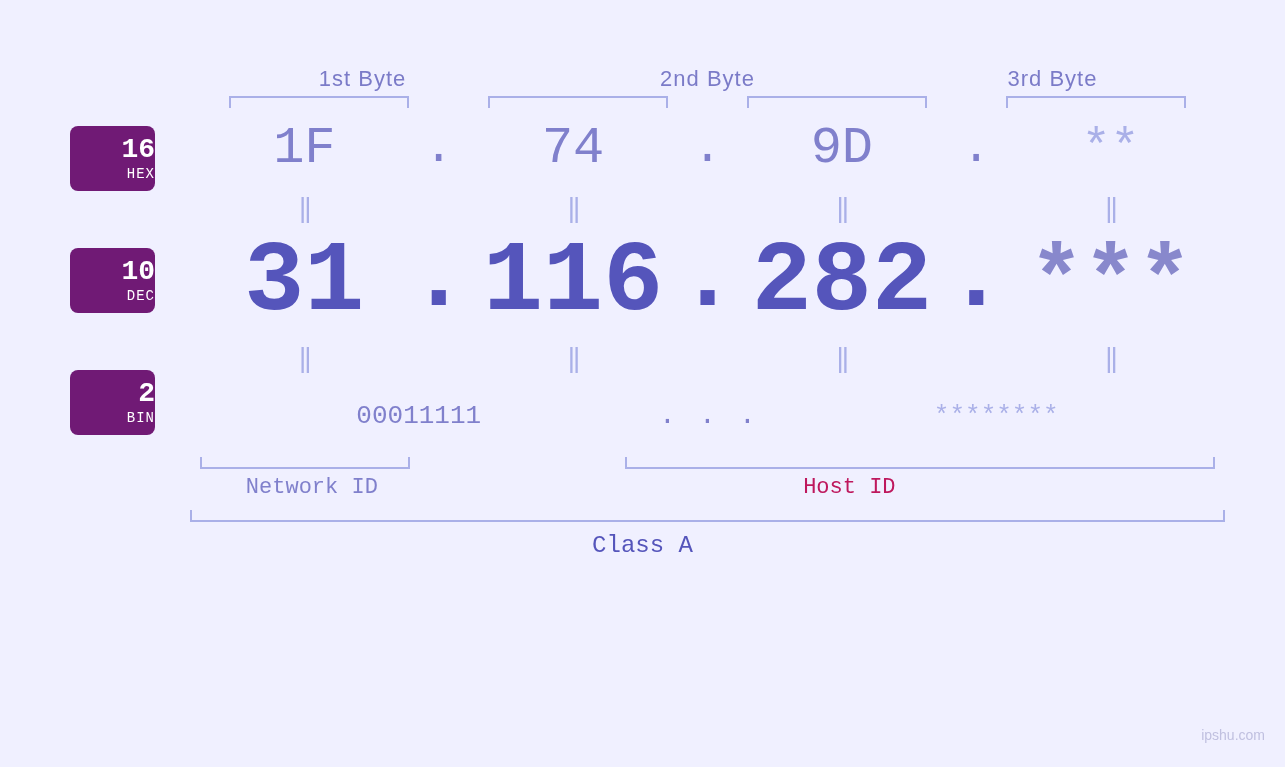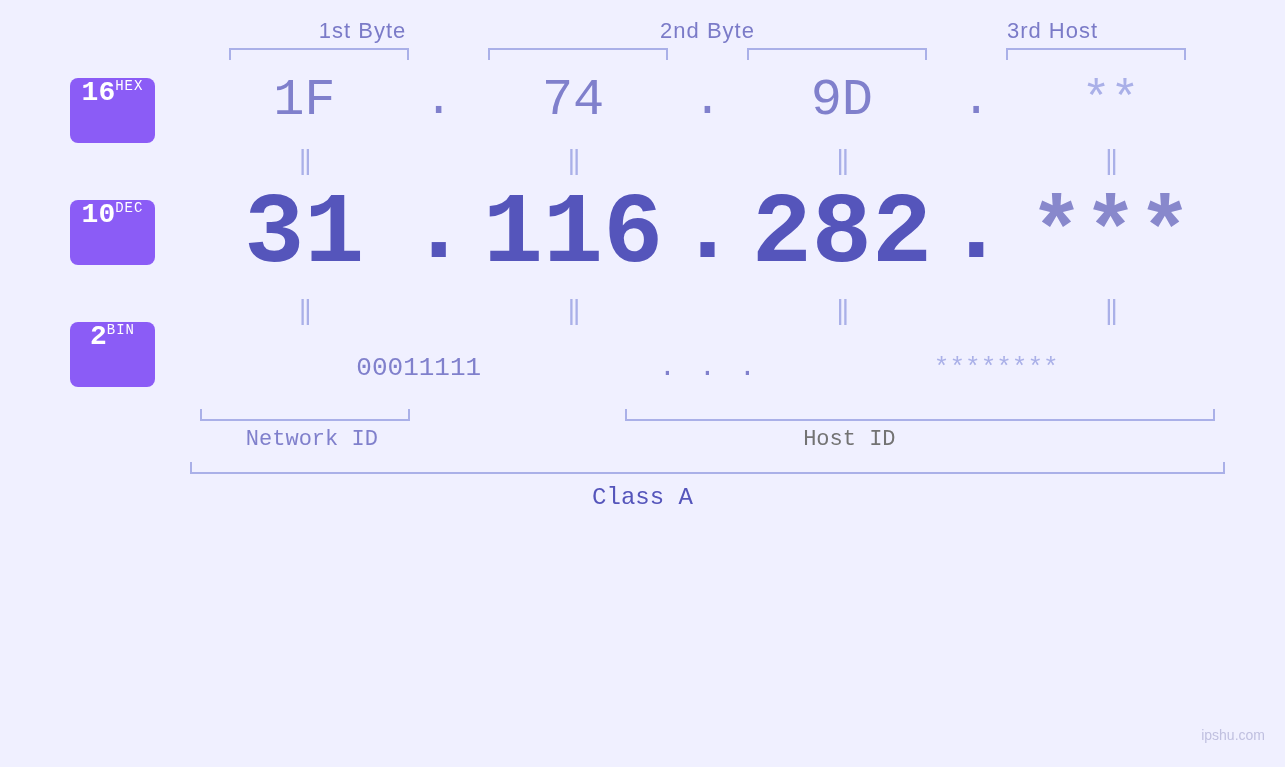--- a/index.html
+++ b/index.html
@@ -31,20 +31,21 @@
       margin-top: 18px;
     }
 
     .byte-header {
       flex: 1;
       text-align: center;
       color: #7b7bc8;
       font-size: 22px;
       font-family: Arial, sans-serif;
       letter-spacing: 1px;
+      margin-top: 48px;
     }
 
     
     .top-brackets {
       display: flex;
       width: 100%;
       padding-left: 130px;
       margin-top: 4px;
     }
 
@@ -60,25 +61,25 @@
       width: 180px;
       height: 12px;
       border-top: 2px solid #aab0e8;
       border-left: 2px solid #aab0e8;
       border-right: 2px solid #aab0e8;
     }
 
     .base-badge {
       width: 85px;
       height: 65px;
-      background-color: #8b5cf6;
+      background-color: #701a75;
       border-radius: 8px;
       display: flex;
-      flex-direction: row;
-      align-items: flex-start;
+      flex-direction: column;
+      align-items: flex-end;
       justify-content: center;
       color: white;
       margin-bottom: 0;
     }
 
     .base-number {
       font-size: 28px;
       font-weight: bold;
       line-height: 1.1;
     }
@@ -245,21 +246,21 @@
     }
   </style>
 </head>
 <body>
 
 <div class="main-container">
 
   <div class="byte-headers">
     <div class="byte-header">1st Byte</div>
     <div class="byte-header">2nd Byte</div>
-    <div class="byte-header">3rd Host</div>
+    <div class="byte-header">3rd Byte</div>
   </div>
 
   <div class="top-brackets">
     <div class="bracket-cell">
       <div class="bracket-top"></div>
     </div>
     <div class="bracket-cell">
       <div class="bracket-top"></div>
     </div>
     <div class="bracket-cell">
@@ -400,21 +401,21 @@
       <div style="width: 210px; height: 12px; border-bottom: 2px solid #aab0e8; border-left: 2px solid #aab0e8; border-right: 2px solid #aab0e8;"></div>
     </div>
 
     <div style="flex: 1; width: 40px;"></div>
     <div style="flex: 3; height: 12px; border-bottom: 2px solid #aab0e8; border-left: 2px solid #aab0e8; border-right: 2px solid #aab0e8; margin: 0 10px;"></div>
   </div>
 
   <div style="width: calc(100% - 130px); margin-left: 130px; display: flex; margin-top: 6px;">
     <div style="flex: 1; text-align: center; color: #8080cc; font-size: 22px; font-family: 'Courier New', monospace;">Network ID</div>
     <div style="width: 40px;"></div>
-    <div style="flex: 3; text-align: center; color: #737373; font-size: 22px; font-family: 'Courier New', monospace; margin: 0 10px;">Host ID</div>
+    <div style="flex: 3; text-align: center; color: #be185d; font-size: 22px; font-family: 'Courier New', monospace; margin: 0 10px;">Host ID</div>
   </div>
 
   <div style="width: calc(100% - 130px); margin-left: 130px; margin-top: 10px; height: 12px; border-bottom: 2px solid #aab0e8; border-left: 2px solid #aab0e8; border-right: 2px solid #aab0e8;"></div>
 
   <div class="class-row">Class A</div>
 
   <div class="watermark">ipshu.com</div>
 </div>
 
 </body></html>

